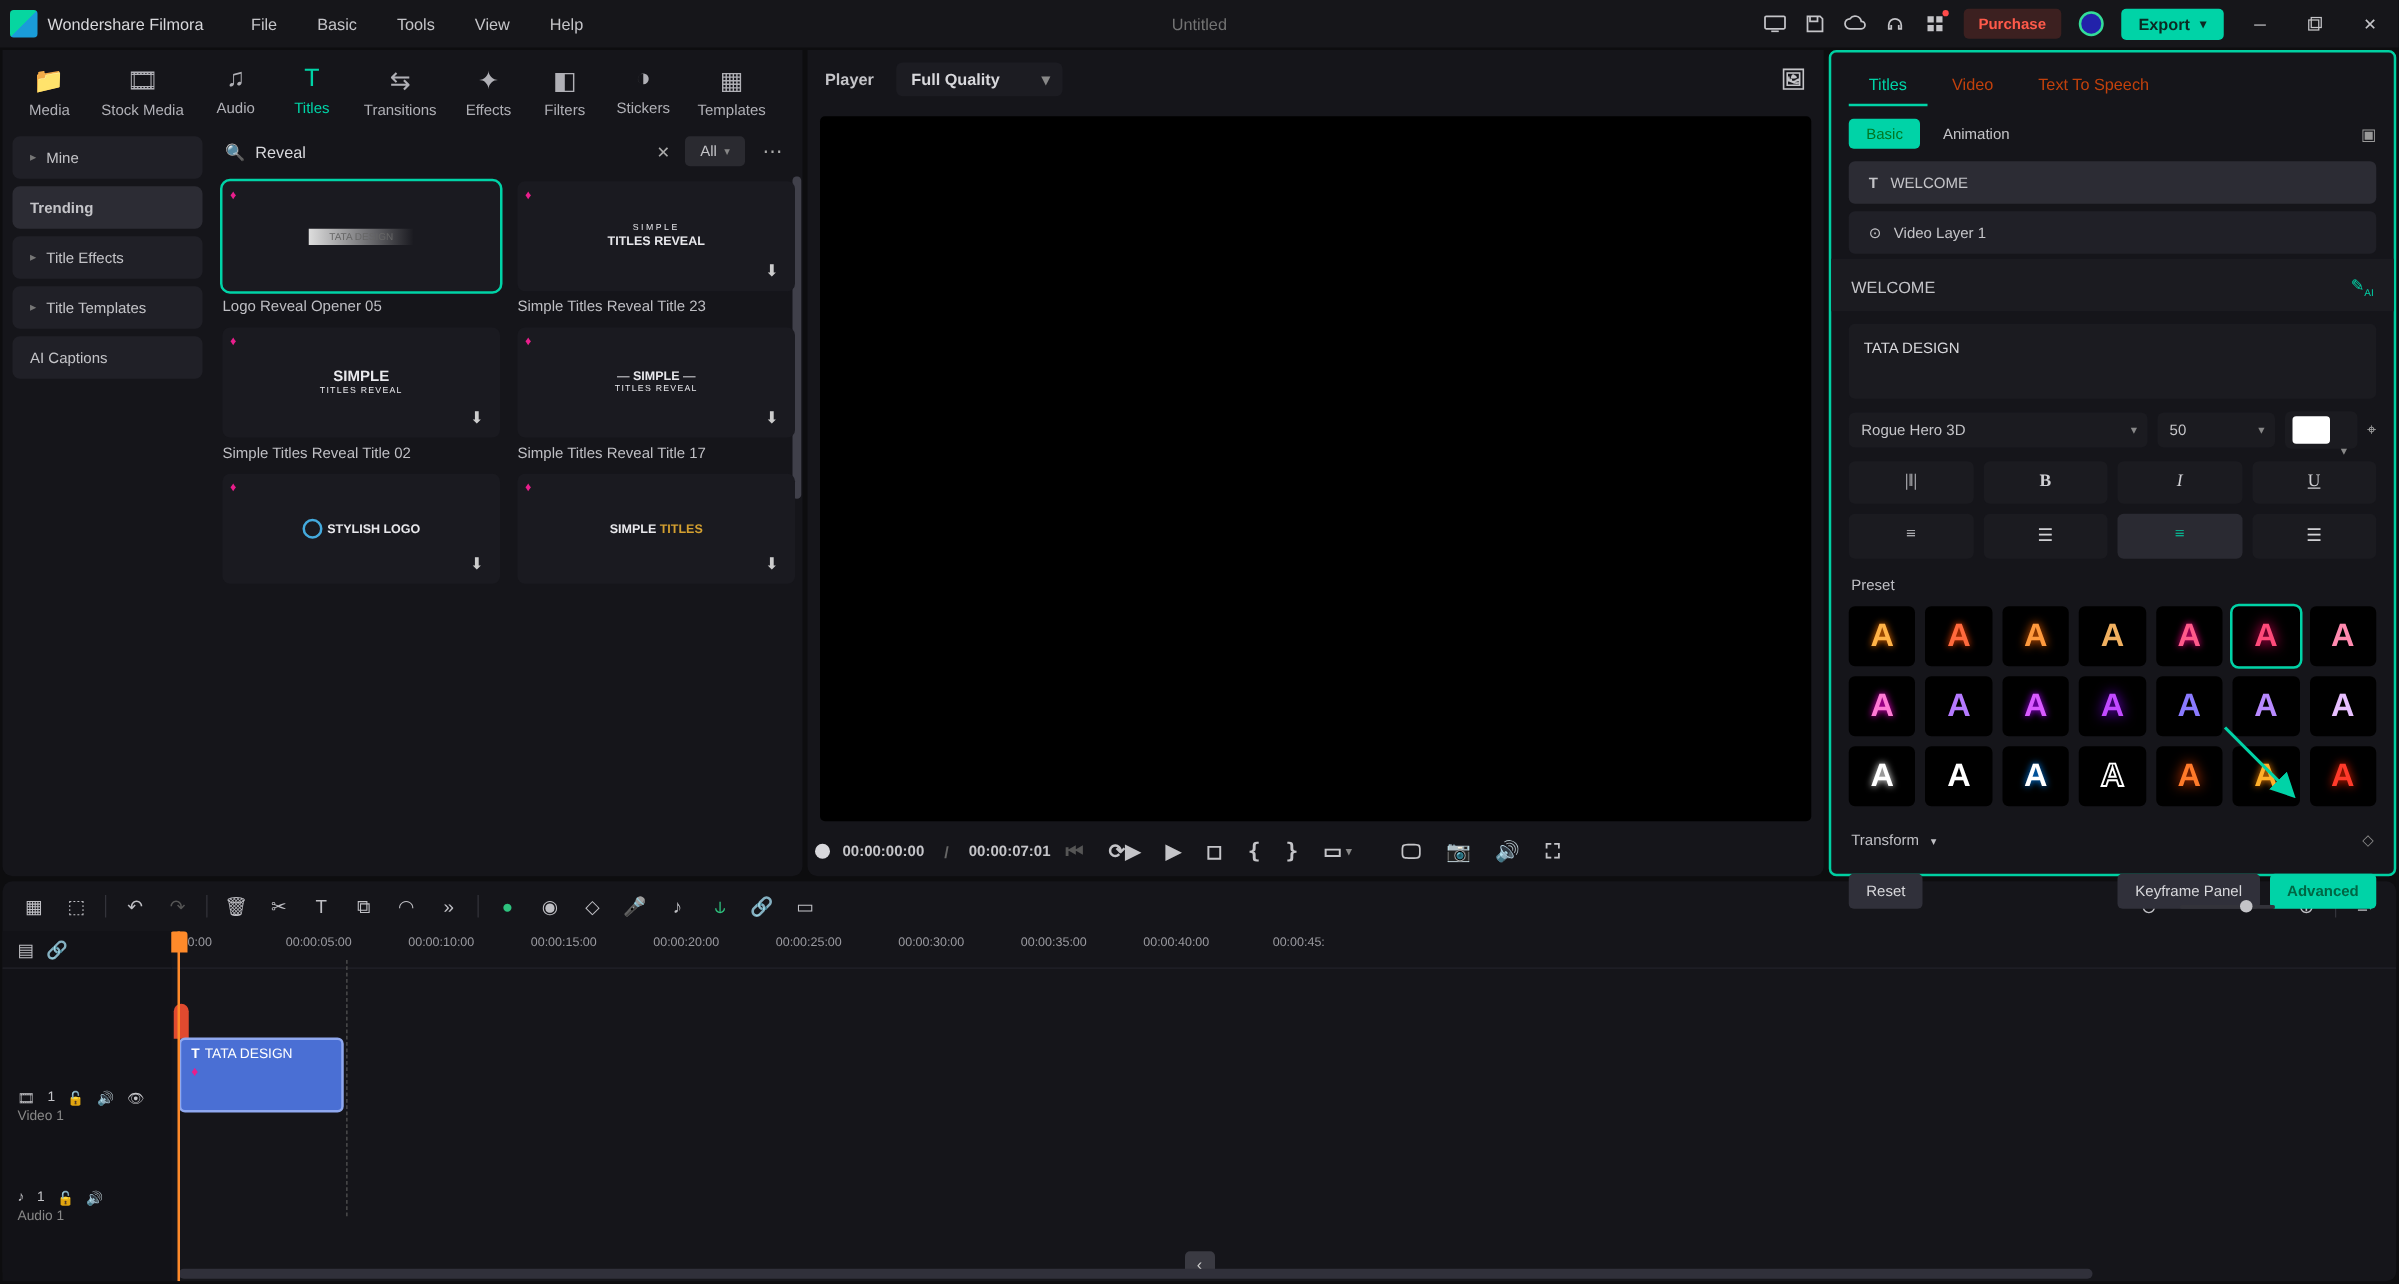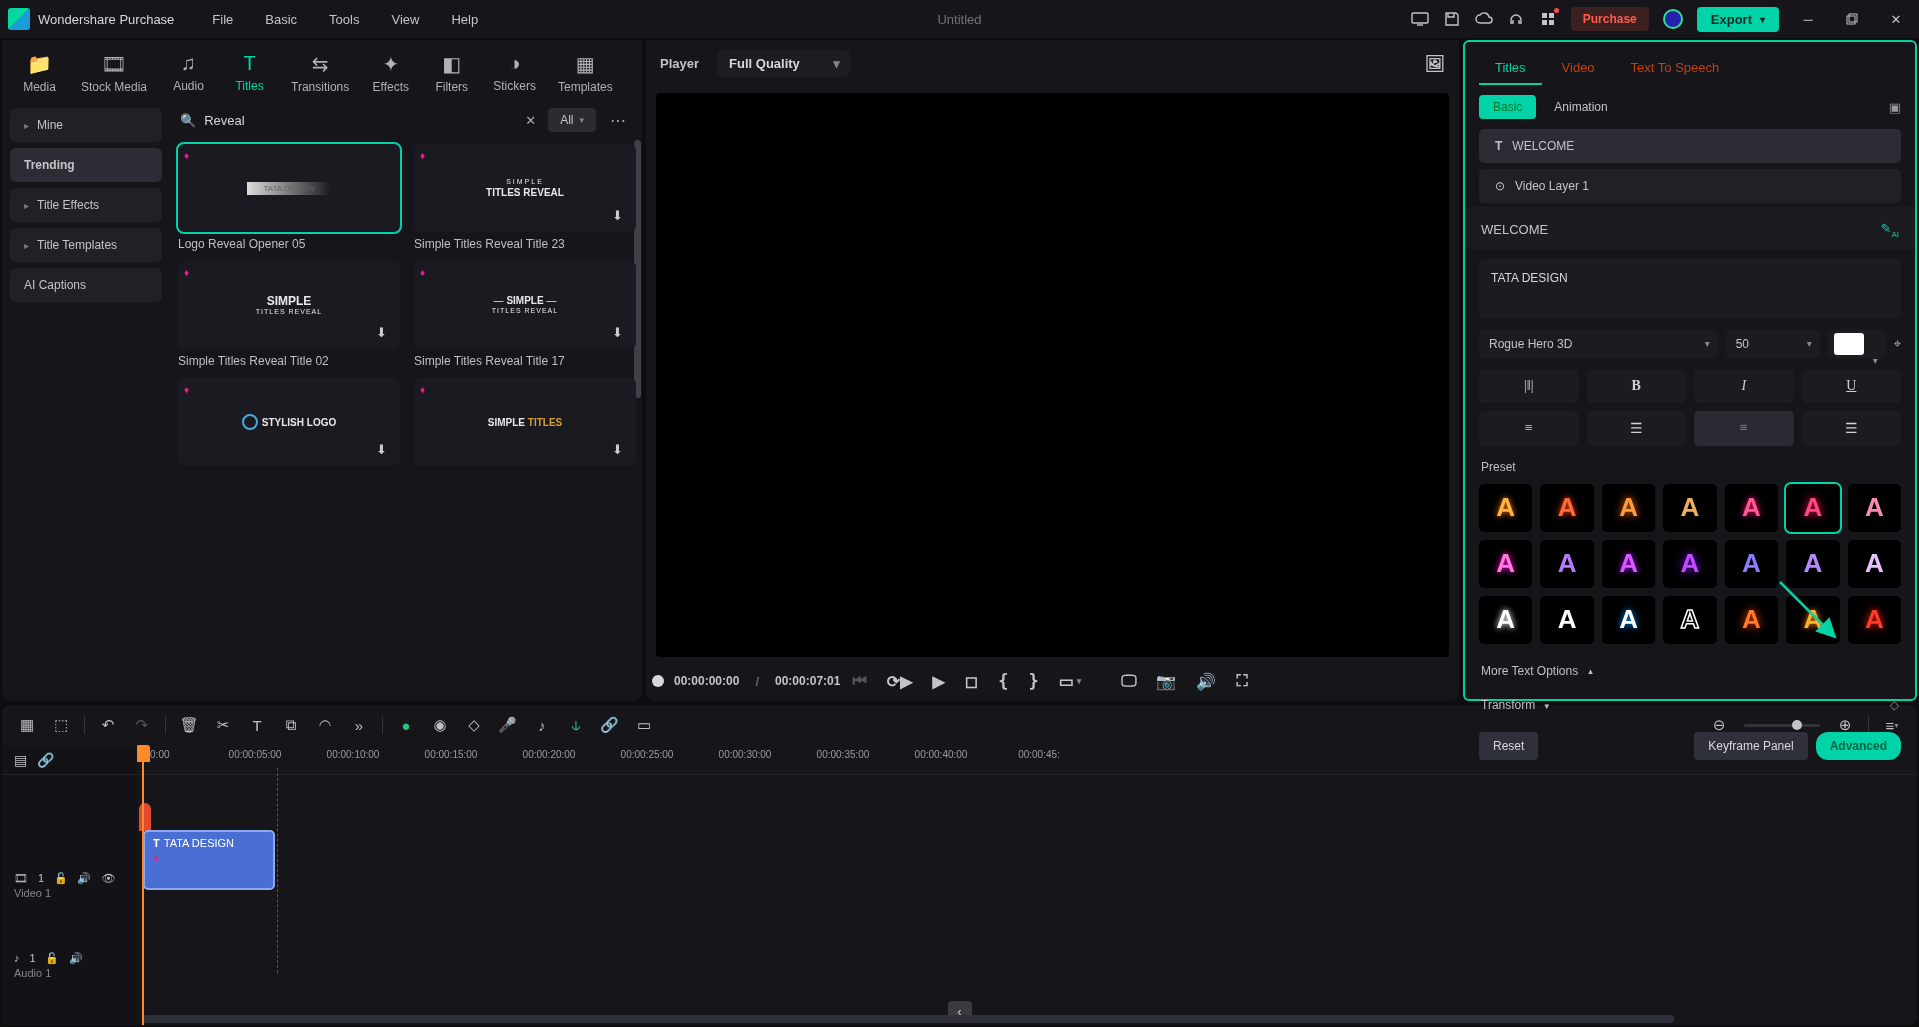--- a/index.html
+++ b/index.html
@@ -98,21 +98,21 @@
 .fmt-btn.i { font-style: italic; }
 .fmt-btn.u { text-decoration: underline; }
 .fmt-btn.active { background: #2a2a32; color: #00d3a7; }
 .preset-hdr { padding: 14px 16px 6px; font-size: 12px; color: #bfbfc4; }
 .preset-grid { display: grid; grid-template-columns: repeat(7, 1fr); gap: 8px; padding: 4px 14px 10px; }
 .pst { height: 48px; background: #000; border-radius: 5px; display: flex; align-items: center; justify-content: center; font-size: 26px; font-weight: 800; cursor: pointer; font-family: Arial Black, sans-serif; }
 .pst.sel { outline: 2px solid #00d3a7; }
 .opt-toggle { padding: 10px 16px; font-size: 12px; color: #bfbfc4; display: flex; align-items: center; gap: 10px; cursor: pointer; }
 .insp-footer { margin-top: auto; padding: 10px 14px 12px; display: flex; gap: 8px; align-items: center; }
 .foot-btn { background: #30303a; color: #d8d8dc; padding: 7px 14px; border-radius: 4px; font-size: 12px; cursor: pointer; }
-.foot-btn.adv { background: #00d3a7; color: #064; font-weight: 600; border-radius: 12px; }
+.foot-btn.adv { background: #00d3a7; color: #064; font-weight: 600; }
 .arrow-annot { position: absolute; right: 70px; bottom: 52px; pointer-events: none; }
 
 
 .timeline { height: 320px; background: #15151a; margin: 2px; border-radius: 8px; display: flex; flex-direction: column; }
 .tl-toolbar { display: flex; align-items: center; gap: 8px; padding: 7px 12px; }
 .tl-btn { width: 26px; height: 26px; display: flex; align-items: center; justify-content: center; color: #bfbfc4; cursor: pointer; border-radius: 4px; font-size: 15px; }
 .tl-btn.dis { color: #555; }
 .tl-sep { width: 1px; height: 18px; background: #33333a; margin: 0 2px; }
 .zoom-slider { width: 76px; height: 3px; background: #33333a; border-radius: 2px; position: relative; margin: 0 4px; }
 .zoom-dot { position: absolute; left: 70%; top: 50%; transform: translate(-50%,-50%); width: 10px; height: 10px; border-radius: 50%; background: #c4c4c8; }
@@ -137,21 +137,21 @@
 .clip { position: absolute; top: 0; height: 60px; background: #4a6fd4; border: 2px solid #8fa8ef; border-radius: 5px; padding: 5px 8px; font-size: 11px; color: #fff; display: flex; flex-direction: column; gap: 3px; }
 .hscroll { position: absolute; bottom: 2px; left: 6px; height: 8px; width: 86%; background: #30303a; border-radius: 4px; }
 
 svg { display: block; }
 </style>
 </head>
 <body>
 
 <div class="titlebar">
   <div class="app-logo"></div>
-  <div class="app-name">Wondershare Purchase</div>
+  <div class="app-name">Wondershare Filmora</div>
   <div class="menu-items">
     <div class="menu-item">File</div>
     <div class="menu-item">Basic</div>
     <div class="menu-item">Tools</div>
     <div class="menu-item">View</div>
     <div class="menu-item">Help</div>
   </div>
   <div class="doc-title">Untitled</div>
   <div class="titlebar-right">
     <div class="tb-icon">
@@ -429,24 +429,20 @@
       <div class="pst" style="color:#b88aff">A</div>
       <div class="pst" style="color:#e8c0ff">A</div>
       <div class="pst" style="color:#fff;text-shadow:0 0 6px #fff">A</div>
       <div class="pst" style="color:#fff">A</div>
       <div class="pst" style="color:#fff;text-shadow:0 0 6px #08f">A</div>
       <div class="pst" style="color:transparent;-webkit-text-stroke:1.5px #fff">A</div>
       <div class="pst" style="color:#ff7a2a;text-shadow:0 0 10px #f40">A</div>
       <div class="pst" style="color:#ffb02a;text-shadow:0 0 6px #f80">A</div>
       <div class="pst" style="color:#ff3a2a;text-shadow:0 0 8px #f20">A</div>
     </div>
-    <div class="opt-toggle">
-        <span>More Text Options</span>
-        <span style="font-size:9px">▴</span>
-      </div>
     <div class="opt-toggle" style="justify-content:space-between">
         <span><span>Transform</span> <span style="font-size:9px;margin-left:6px">▾</span></span>
         <span style="color:#888">◇</span>
       </div>
     <div class="insp-footer">
       <div class="foot-btn">Reset</div>
       <div style="flex:1"></div>
       <div class="foot-btn">Keyframe Panel</div>
       <div class="foot-btn adv">Advanced</div>
     </div>

